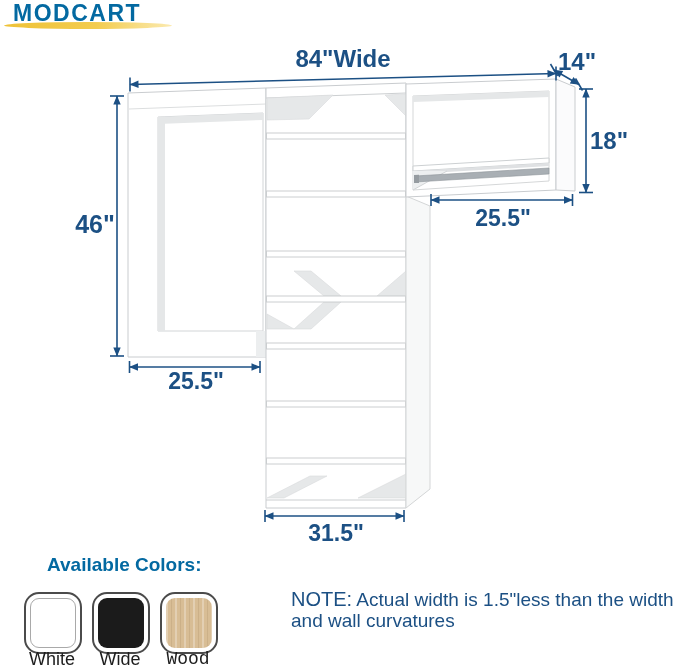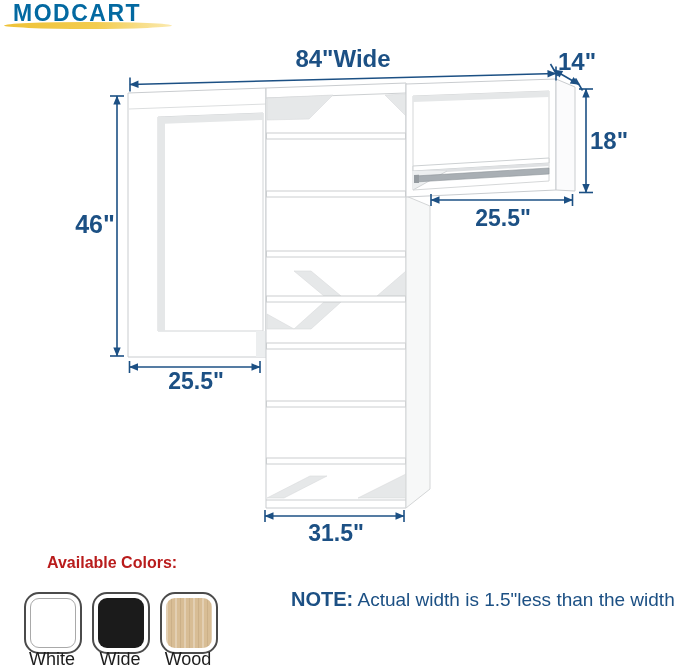--- a/index.html
+++ b/index.html
@@ -9,42 +9,42 @@
   
   .logo-text{position:absolute;left:13px;top:0px;font-size:23px;font-weight:bold;
              color:#0369a1;letter-spacing:1.5px;}
   .swoosh{position:absolute;left:2px;top:21px;width:172px;height:10px;}
 
   
   .diagram{position:absolute;left:0;top:0;width:679px;height:560px;}
   .dim-text{font-family:"Liberation Sans",sans-serif;font-weight:bold;fill:#1c5084;}
 
   
-  .colors-heading{position:absolute;left:47px;top:554px;font-size:16px;font-weight:bold;color:#b91c1c;}
+  .colors-heading{position:absolute;left:47px;top:554px;font-size:19px;font-weight:bold;color:#0369a1;}
   .swatch{position:absolute;top:592px;width:54px;height:58px;border:2px solid #4b4b4b;
           border-radius:15px;background:#fff;}
   .swatch-inner{position:absolute;left:4px;top:4px;right:4px;bottom:4px;border-radius:9px;}
   .swatch.white{left:24px;}
   .swatch.black{left:92px;}
   .swatch.wood{left:160px;}
   .swatch.white .swatch-inner{border:1px solid #a9a9a9;}
   .swatch.wood .swatch-inner{
      background-image:repeating-linear-gradient(90deg,
         rgba(255,255,255,.28) 0 2px, rgba(255,255,255,0) 2px 5px,
         rgba(128,98,58,.14) 5px 6px, rgba(255,255,255,0) 6px 9px);}
   .swatch-label{position:absolute;top:649px;width:84px;text-align:center;
                 font-size:18px;color:#1d1d1d;}
   .swatch-label.white{left:10px;}
   .swatch-label.black{left:78px;}
-  .swatch-label.wood{left:146px;}
+  .swatch-label.wood{left:146px;font-family:Liberation Mono, monospace;}
 
   
   .note{position:absolute;left:291px;top:589px;color:#1c5084;font-size:19px;line-height:21px;}
   .note-line{display:block;white-space:nowrap;}
-  .note-label{font-weight:bold;font-size:20px;}
+  .note-label{font-weight:normal;font-size:20px;}
 </style>
 </head>
 <body>
 
 <div>
   <span class="logo-text">MODCART</span>
   <svg class="swoosh" viewBox="0 0 172 10">
     <defs>
       <linearGradient id="gold" x1="0" y1="0" x2="1" y2="0">
         <stop offset="0" stop-color="#eec238"></stop>
@@ -171,13 +171,14 @@
     <div class="swatch-inner" style="background-color: rgb(216, 189, 149);"></div>
   </div>
 
   <div class="swatch-label white">White</div>
   <div class="swatch-label black">Wide</div>
   <div class="swatch-label wood">Wood</div>
 </div>
 
 <div class="note">
   <span class="note-line"><span class="note-label">NOTE:</span> <span>Actual width is 1.5"less than the width</span></span>
+  <span class="note-line">and wall curvatures</span>
 </div>
 
 </body></html>

